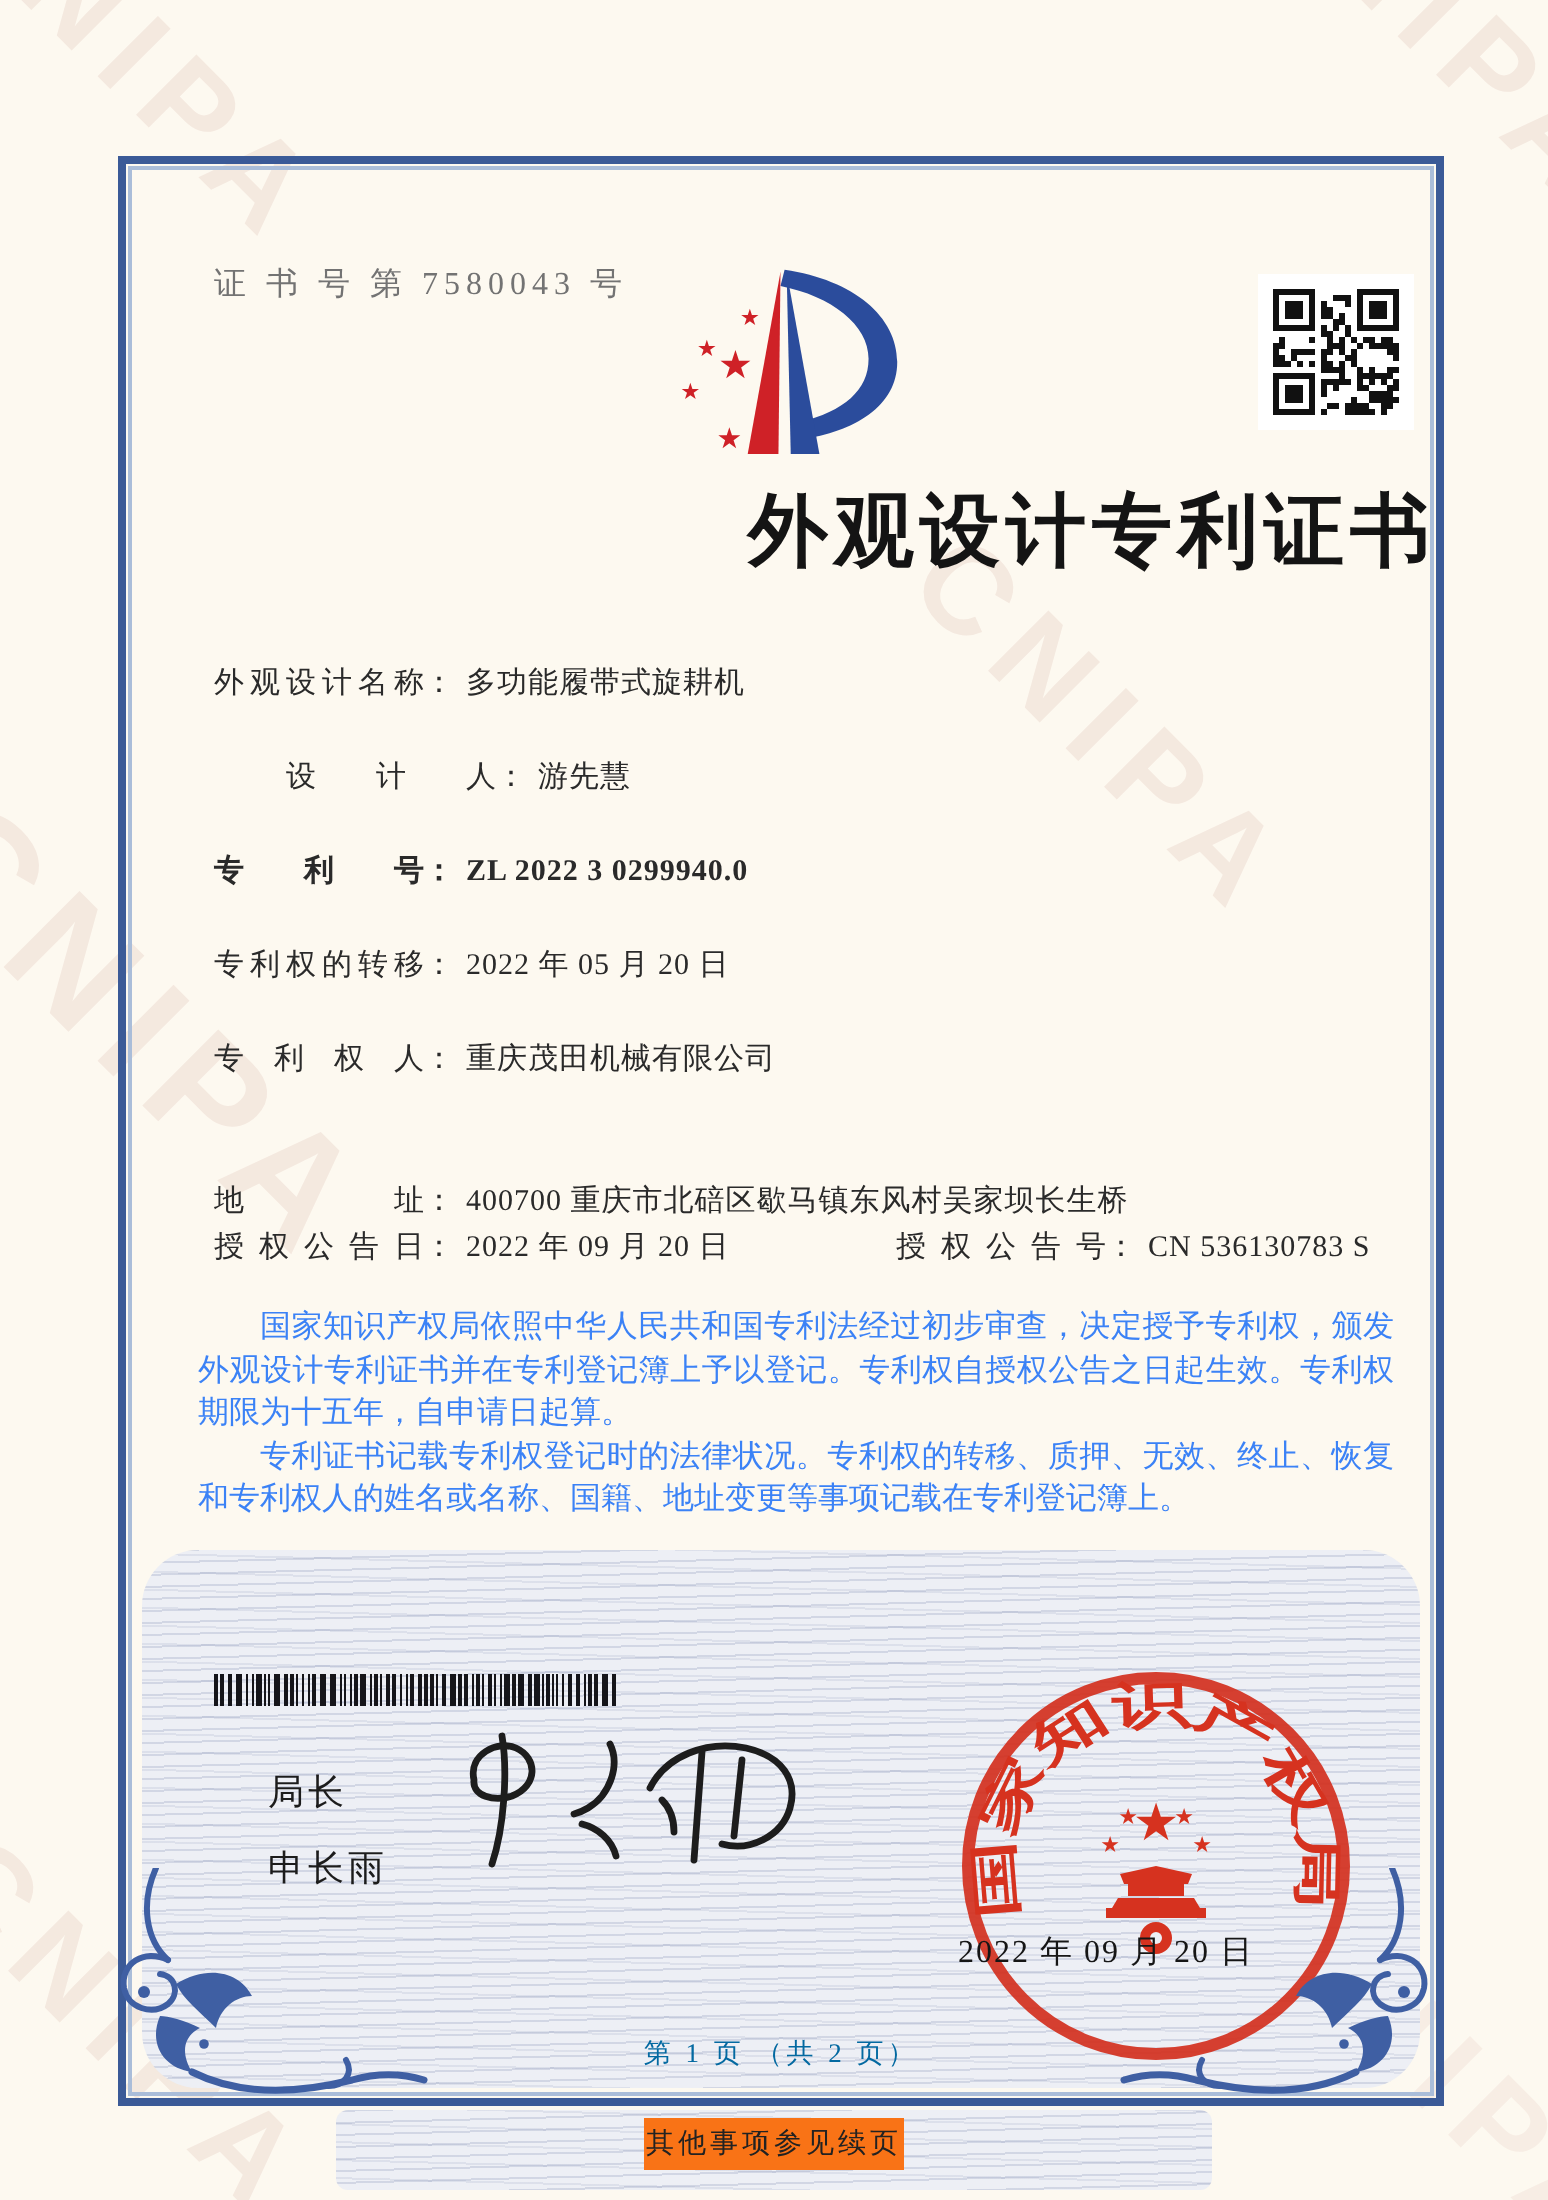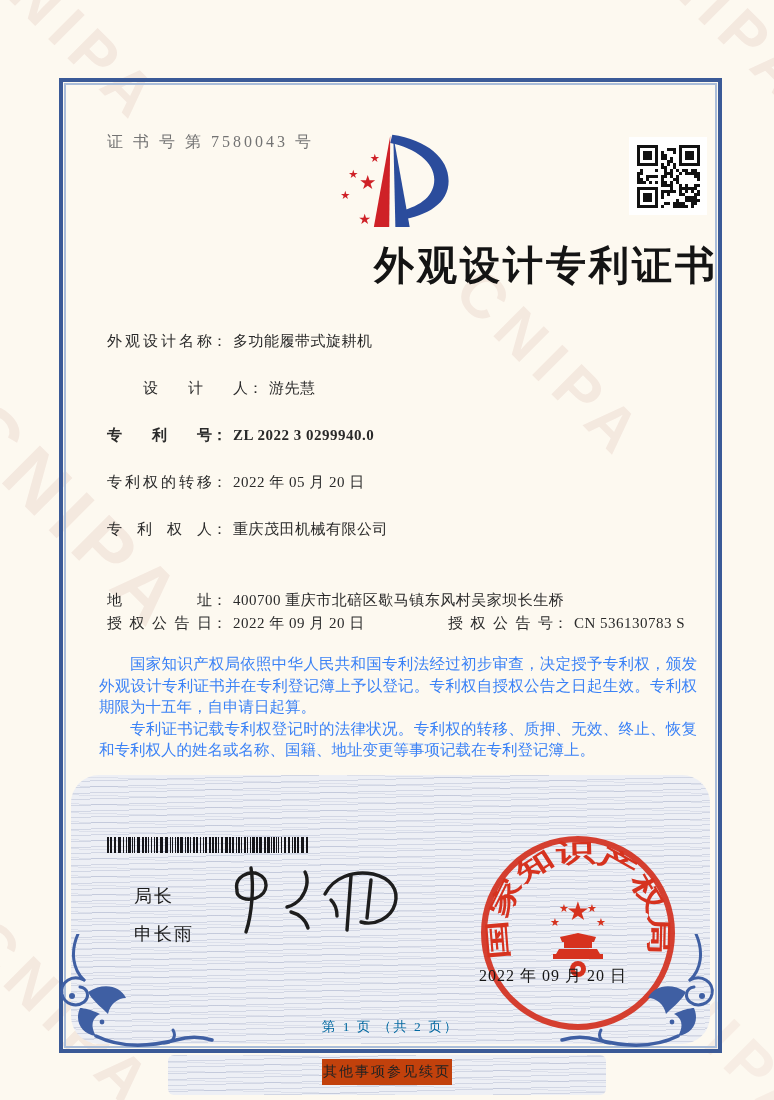--- a/index.html
+++ b/index.html
@@ -38,21 +38,21 @@
   .sealdate{position:absolute;left:400px;top:884px;width:180px;text-align:center;font-size:16px;
             letter-spacing:1px;color:#161616;z-index:4;}
   .pagenum{position:absolute;left:0;top:936px;width:100%;text-align:center;font-size:13.5px;
            letter-spacing:2px;color:#0369a1;z-index:2;}
   .flourish{position:absolute;width:170px;height:126px;z-index:4;}
   .fl-left{left:44px;top:934px;}
   .fl-right{left:560px;top:934px;transform:scaleX(-1);}
   .footer-waves{position:absolute;left:168px;right:168px;top:1055px;height:40px;z-index:0;
                 border-radius:6px;}
   .contnote{position:absolute;left:0;top:1059px;width:100%;text-align:center;z-index:2;}
-  .contnote span{display:inline-block;background:#c2410c;padding:4px 1px;font-size:14px;
+  .contnote span{display:inline-block;background:#f97316;padding:4px 1px;font-size:14px;
                  letter-spacing:2px;color:#222;}
   .hidden-defs{position:absolute;width:0;height:0;overflow:hidden;}
 </style>
 </head>
 <body>
 
 <div class="page">
 
   <div class="wm" style="left:-52px;top:-8px;">CNIPA</div>
   <div class="wm" style="left:598px;top:-28px;">CNIPA</div>

